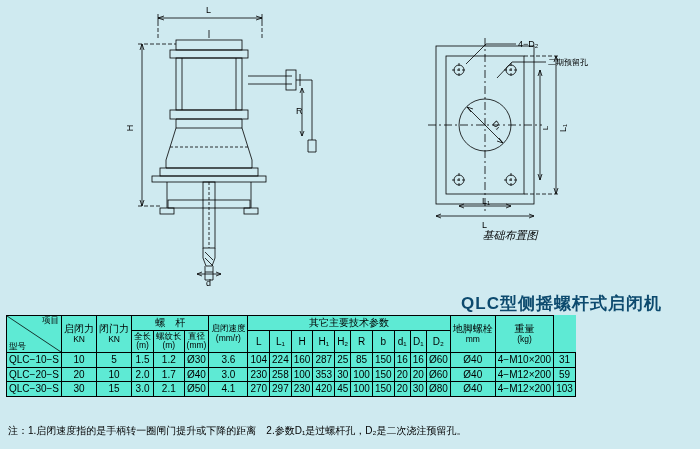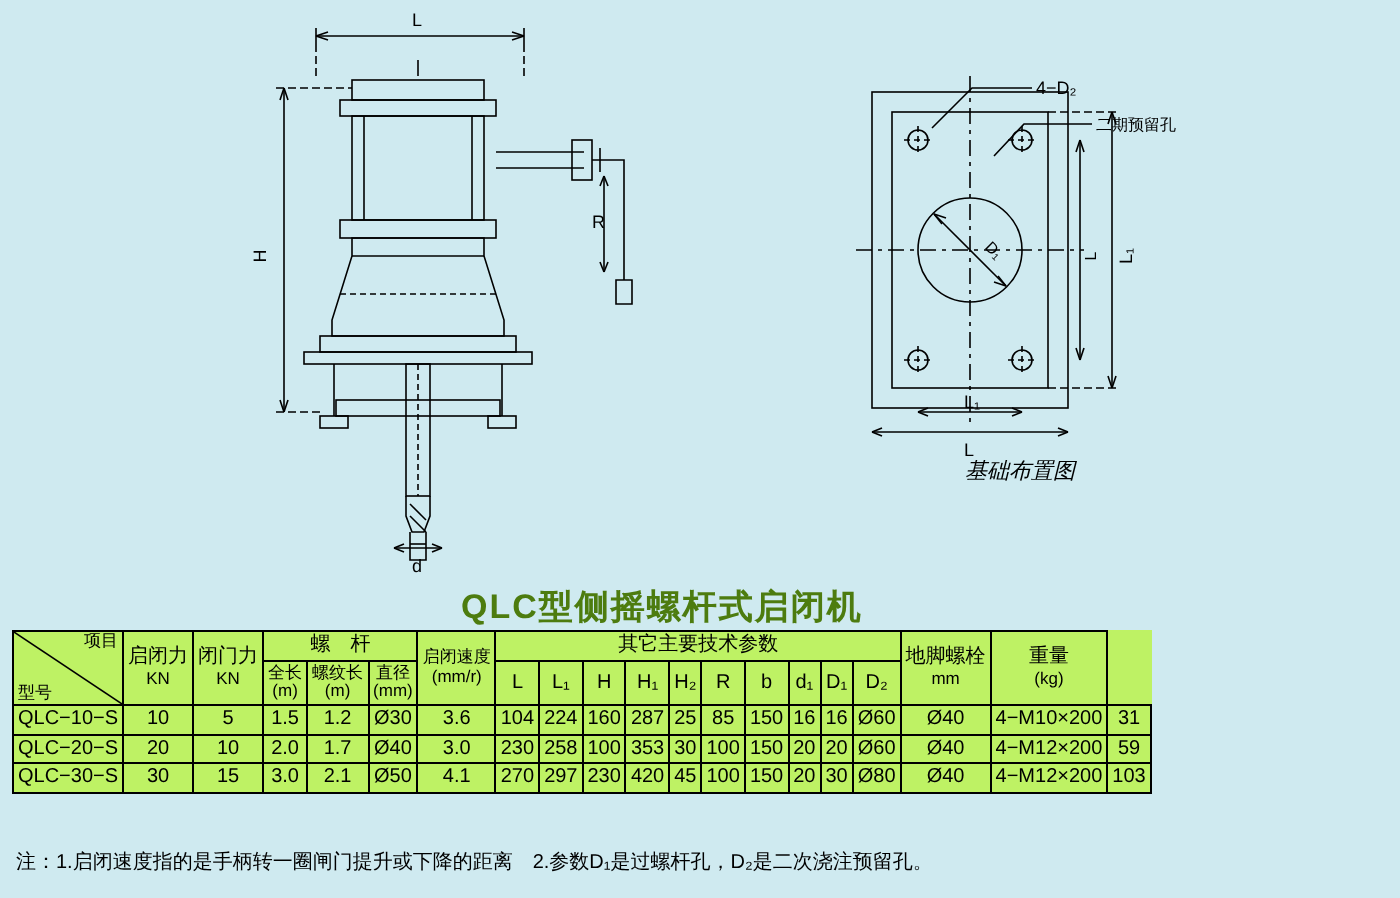--- a/index.html
+++ b/index.html
@@ -6,33 +6,33 @@
   body {
     width:700px; height:449px;
     background:#cfeaf0;
     font-family:"Liberation Sans", sans-serif;
     position:relative;
     overflow:hidden;
   }
   
   #drawing { position:absolute; left:0; top:0; width:700px; height:290px; }
   #title {
-    position:absolute; left:0; top:292px; width:662px; text-align:center;
-    color:#4d7c0f; font-weight:bold; font-size:17px; letter-spacing:1px;
+    position:absolute; left:0; top:292px; width:662px; text-align:right;
+    color:#0c4a6e; font-weight:bold; font-size:17px; letter-spacing:1px;
   }
   #basecap {
     position:absolute; left:440px; top:228px; width:140px; text-align:center;
     font-size:11px; color:#000;font-style:italic;
   }
   
   table {
     position:absolute; left:6px; top:315px;
     border-collapse:collapse;
     font-size:10px;
-    background:#bef264;
+    background:#5eead4;
   }
   th, td {
     border:1px solid #000;
     text-align:center;
     padding:1px 2px;
     font-weight:normal;
     color:#000;
     line-height:1.15;
   }
   th { font-size:10px; }

